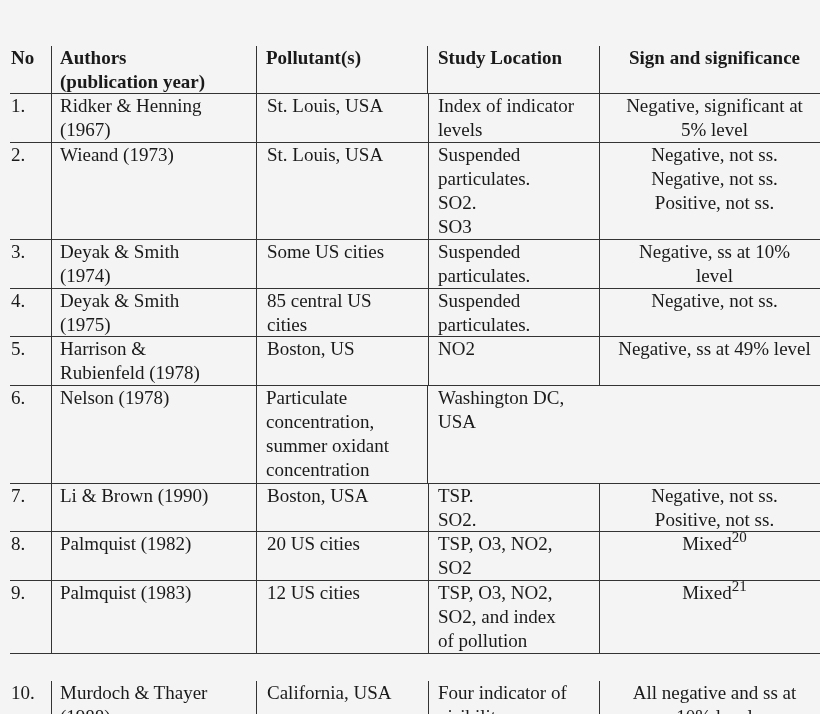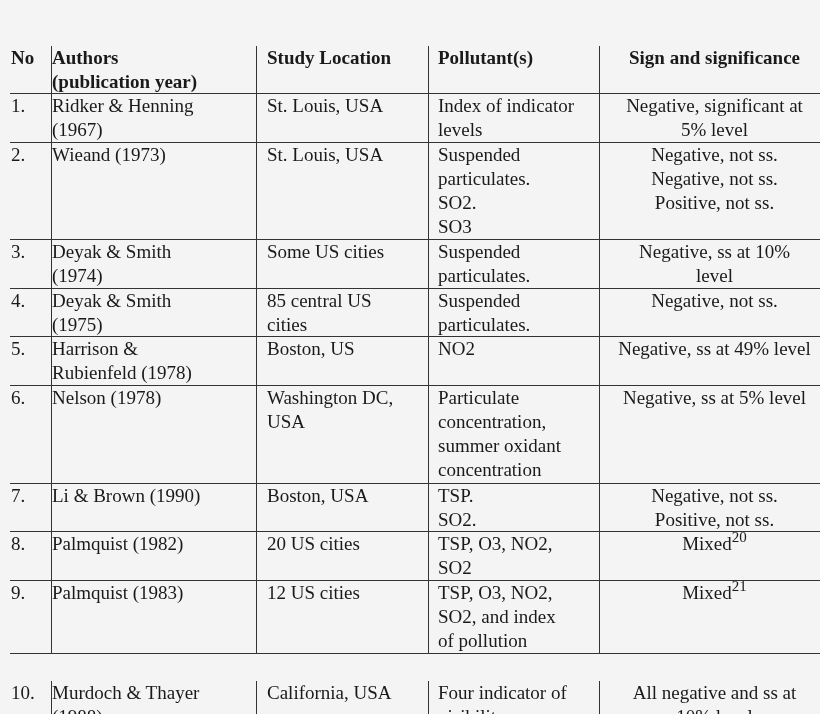--- a/index.html
+++ b/index.html
@@ -24,37 +24,37 @@
   }
   .row.last { border-bottom: none; }
   .cell {
     box-sizing: border-box;
     font-size: 19px;
     line-height: 24px;
     padding: 0 0 0 0;
     white-space: pre-line;
   }
   .c0 { width: 41px; padding-left: 1px; }
-  .c1 { width: 205px; padding-left: 0; border-left: 1.5px solid #333; }
+  .c1 { width: 205px; padding-left: 8px; border-left: 1.5px solid #333; }
   .c2 { width: 172px; padding-left: 10px; border-left: 1.5px solid #333; }
   .c3 { width: 171px; padding-left: 9px; border-left: 1.5px solid #333; }
   .c4 { width: 221px; padding-left: 9px; border-left: 1.5px solid #333; text-align: center; }
   .hdr .cell { font-weight: bold; }
   sup { font-size: 15px; line-height: 0; vertical-align: 8px; }
 </style>
 </head>
 <body>
 
 <div class="tbl">
   <div class="row hdr" style="height:48px;">
     <div class="cell c0">No</div>
     <div class="cell c1">Authors
 (publication year)</div>
+    <div class="cell c3">Pollutant(s)</div>
     <div class="cell c2">Study Location</div>
-    <div class="cell c3">Pollutant(s)</div>
     <div class="cell c4">Sign and significance</div>
   </div>
   <div id="rows">
       <div class="row" style="height: 49px;">
         <div class="cell c0"><span>1.</span></div>
         <div class="cell c1"><span>Ridker &amp; Henning
 (1967)</span></div>
         <div class="cell c2"><span>St. Louis, USA</span></div>
         <div class="cell c3"><span>Index of indicator
 levels</span></div>
@@ -97,27 +97,26 @@
         <div class="cell c0"><span>5.</span></div>
         <div class="cell c1"><span>Harrison &amp;
 Rubienfeld  (1978)</span></div>
         <div class="cell c2"><span>Boston, US</span></div>
         <div class="cell c3"><span>NO2</span></div>
         <div class="cell c4"><span>Negative, ss at 49% level</span></div>
       </div>
       <div class="row" style="height: 98px;">
         <div class="cell c0"><span>6.</span></div>
         <div class="cell c1"><span>Nelson (1978)</span></div>
-        <div class="cell c2"><span>Washington DC,
-USA</span></div>
         <div class="cell c3"><span>Particulate
 concentration,
 summer oxidant
 concentration</span></div>
-        <div class="cell c4"><span>Negative, ss at 5% level</span></div>
+        <div class="cell c2"><span>Washington DC,
+USA</span></div>
       </div>
       <div class="row" style="height: 48px;">
         <div class="cell c0"><span>7.</span></div>
         <div class="cell c1"><span>Li &amp; Brown (1990)</span></div>
         <div class="cell c2"><span>Boston, USA</span></div>
         <div class="cell c3"><span>TSP.
 SO2.</span></div>
         <div class="cell c4"><span>Negative, not ss.
 Positive, not ss.</span></div>
       </div>

